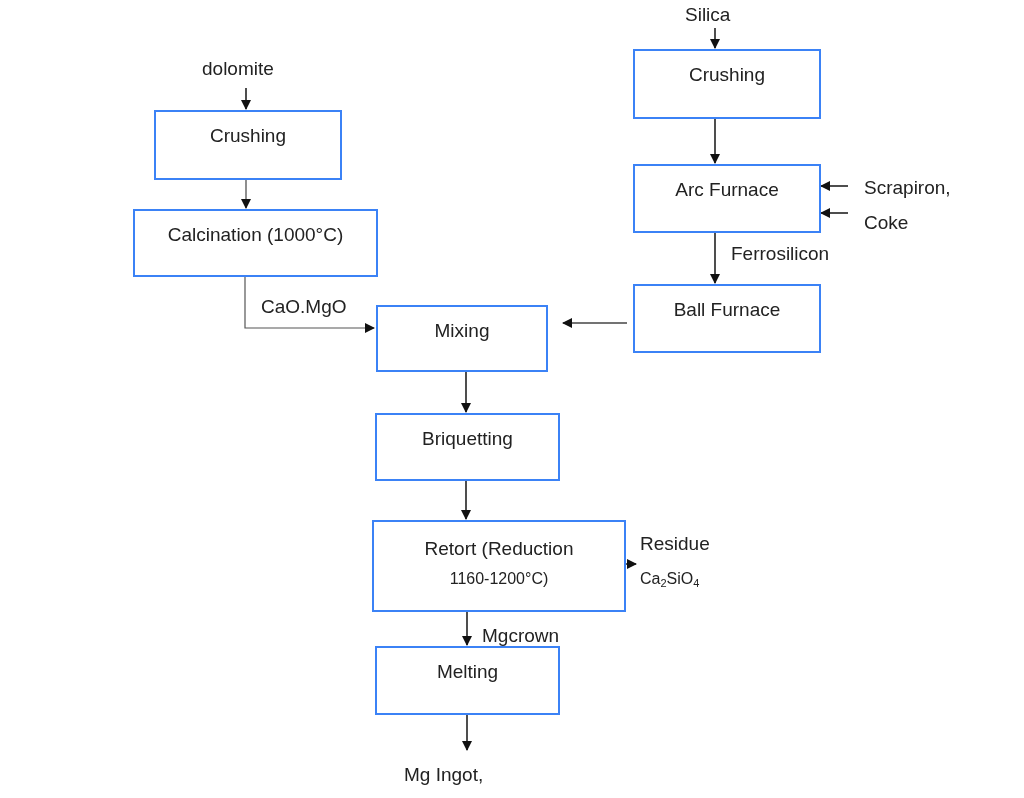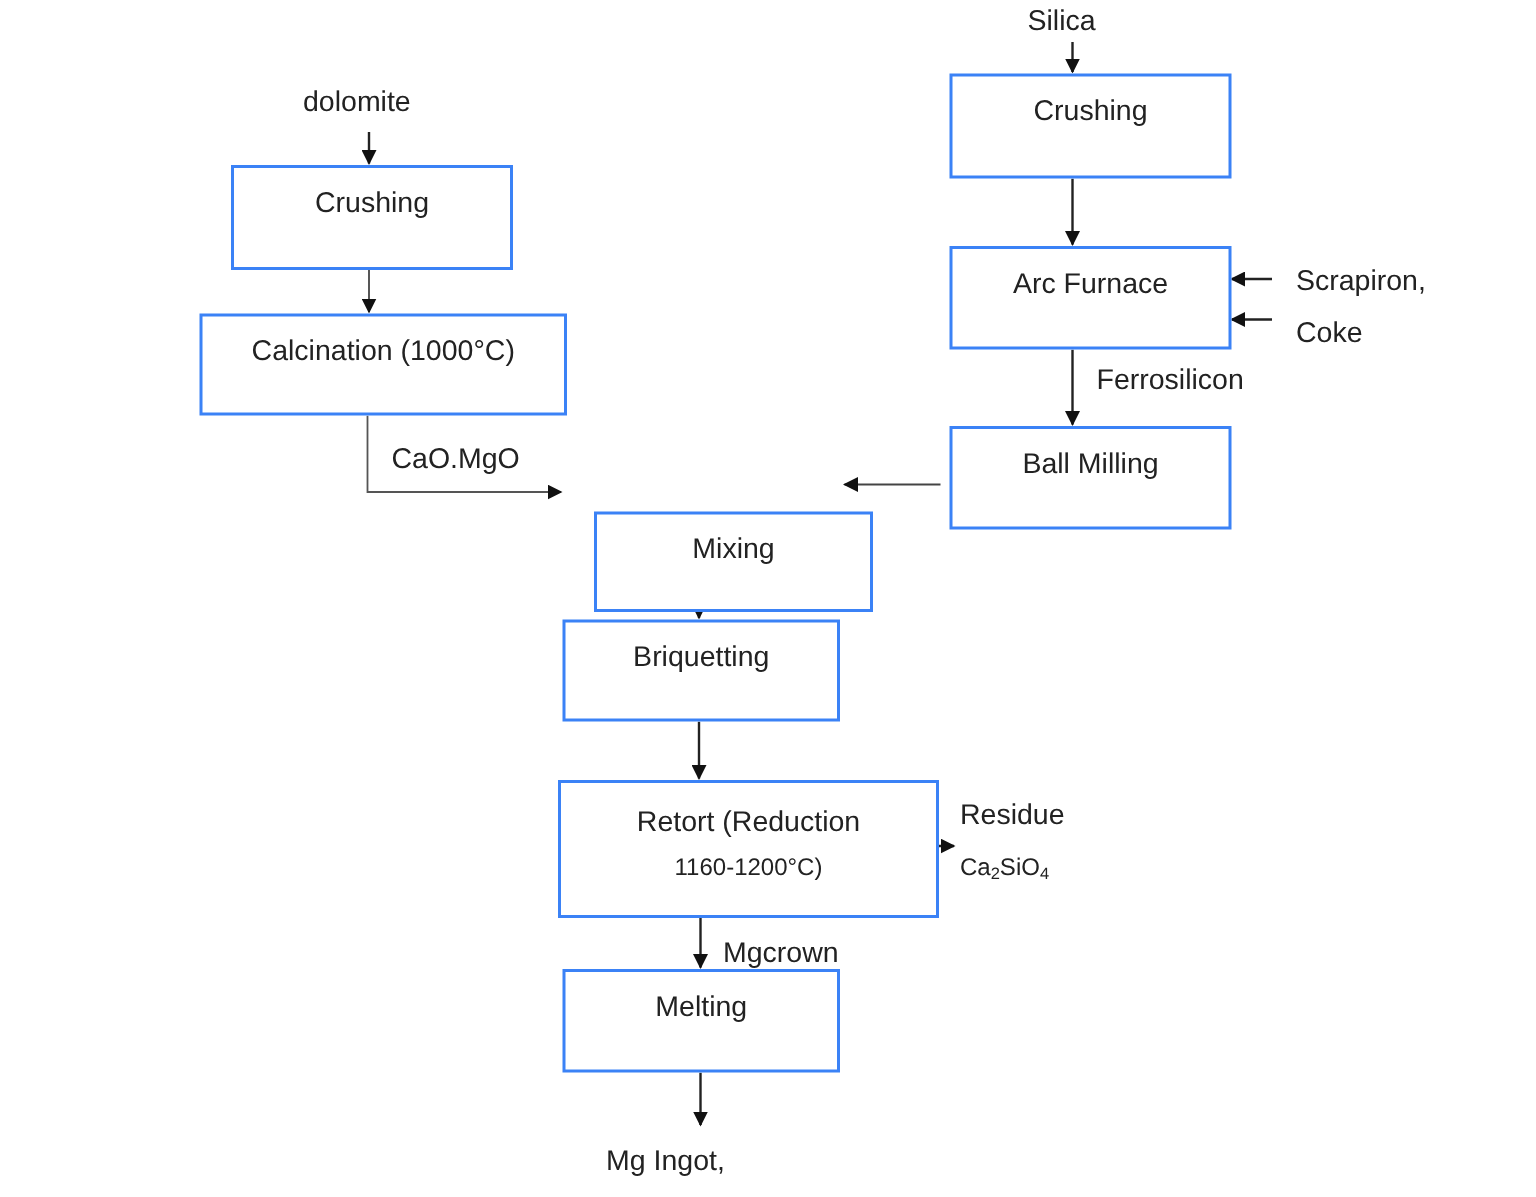--- a/index.html
+++ b/index.html
@@ -64,23 +64,23 @@
   <div class="box" style="left:133px; top:209px; width:245px; height:68px;">
     <span>Calcination (1000°C)</span>
   </div>
   <div class="box" style="left:633px; top:49px; width:188px; height:70px;">
     <span>Crushing</span>
   </div>
   <div class="box" style="left:633px; top:164px; width:188px; height:69px;">
     <span>Arc Furnace</span>
   </div>
   <div class="box" style="left:633px; top:284px; width:188px; height:69px;">
-    <span>Ball Milling</span>
+    <span>Ball Furnace</span>
   </div>
-  <div class="box" style="left:396px; top:305px; width:186px; height:67px;margin-top:36px;">
+  <div class="box" style="left:376px; top:305px; width:172px; height:67px;">
     <span>Mixing</span>
   </div>
   <div class="box" style="left:375px; top:413px; width:185px; height:68px;">
     <span>Briquetting</span>
   </div>
   <div class="box" style="left:372px; top:520px; width:254px; height:92px; line-height:30px; padding-top:12px;">
     <div>Retort  (Reduction</div>
     <div style="font-size:16px;">1160-1200°C)</div>
   </div>
   <div class="box" style="left:375px; top:646px; width:185px; height:69px;">

